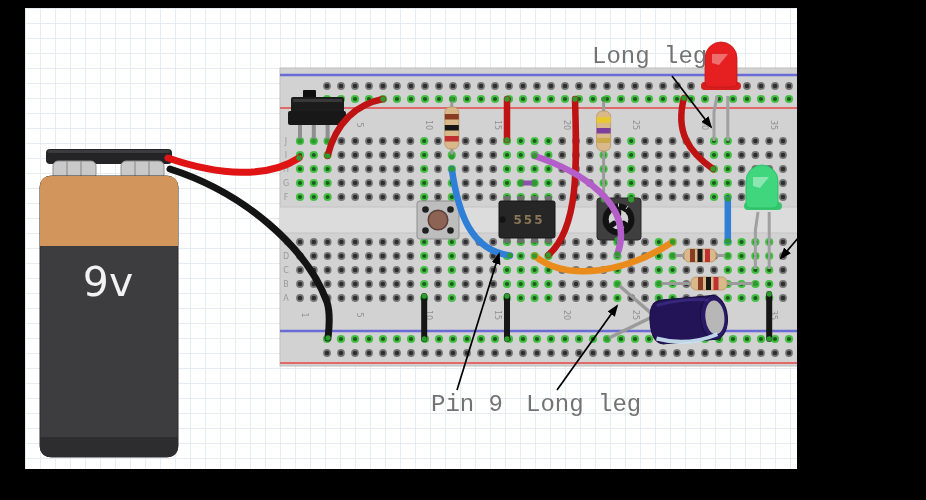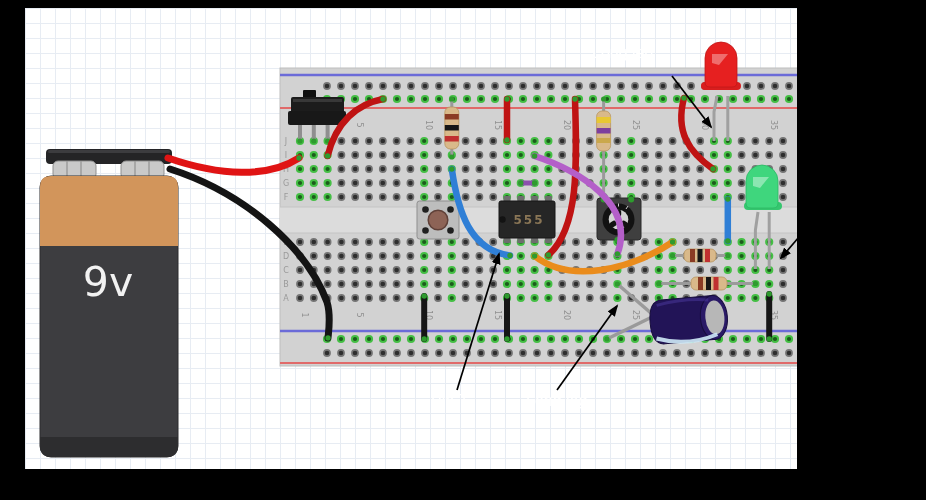--- a/index.html
+++ b/index.html
@@ -3,22 +3,22 @@
 <meta charset="utf-8">
 <style>
   html,body{margin:0;padding:0;background:#000;}
   .stage{position:relative;width:926px;height:500px;background:#000;overflow:hidden;
          font-family:"DejaVu Sans",sans-serif;}
   .paper{position:absolute;left:25px;top:8px;width:772px;height:461px;background:#fff;
     background-image:
       repeating-linear-gradient(to right, #e7ecf3 0px, #e7ecf3 1px, transparent 1px, transparent 15px),
       repeating-linear-gradient(to bottom, #e7ecf3 0px, #e7ecf3 1px, transparent 1px, transparent 15px);}
   svg.scene{position:absolute;left:0;top:0;z-index:10;}
-  .anno{position:absolute;z-index:20;color:#ffffff;font-size:16px;line-height:1.1;
-        font-family:Liberation Sans, sans-serif;white-space:nowrap;}
+  .anno{position:absolute;z-index:20;color:#737373;font-size:24px;line-height:1.1;
+        font-family:Liberation Mono, monospace;white-space:nowrap;}
   .frame{position:absolute;background:#000;z-index:40;}
   .frame.top{left:0;top:0;width:926px;height:8px;}
   .frame.left{left:0;top:0;width:25px;height:500px;}
   .frame.right{left:797px;top:0;width:129px;height:500px;}
   .frame.bottom{left:0;top:469px;width:926px;height:31px;}
 </style>
 </head>
 <body>
 
 <div class="stage">
@@ -799,20 +799,20 @@
 
     <g stroke="#000" stroke-width="1.7" fill="none">
       <path d="M 672 76 L 711 127" marker-end="url(#ah)"></path>
       <path d="M 457 390 L 499 254" marker-end="url(#ah)"></path>
       <path d="M 557 390 L 617 306" marker-end="url(#ah)"></path>
       <path d="M 799 237 L 781 258" marker-end="url(#ah)"></path>
     </g>
   </svg>
 
   <div class="anno" style="left:592px;top:44px;">Long leg</div>
-  <div class="anno" style="left:431px;top:392px;">Pin 7</div>
+  <div class="anno" style="left:431px;top:392px;">Pin 9</div>
   <div class="anno" style="left:526px;top:392px;">Long leg</div>
 
   <div class="frame top"></div>
   <div class="frame left"></div>
   <div class="frame right"></div>
   <div class="frame bottom"></div>
 </div>
 
 </body></html>

